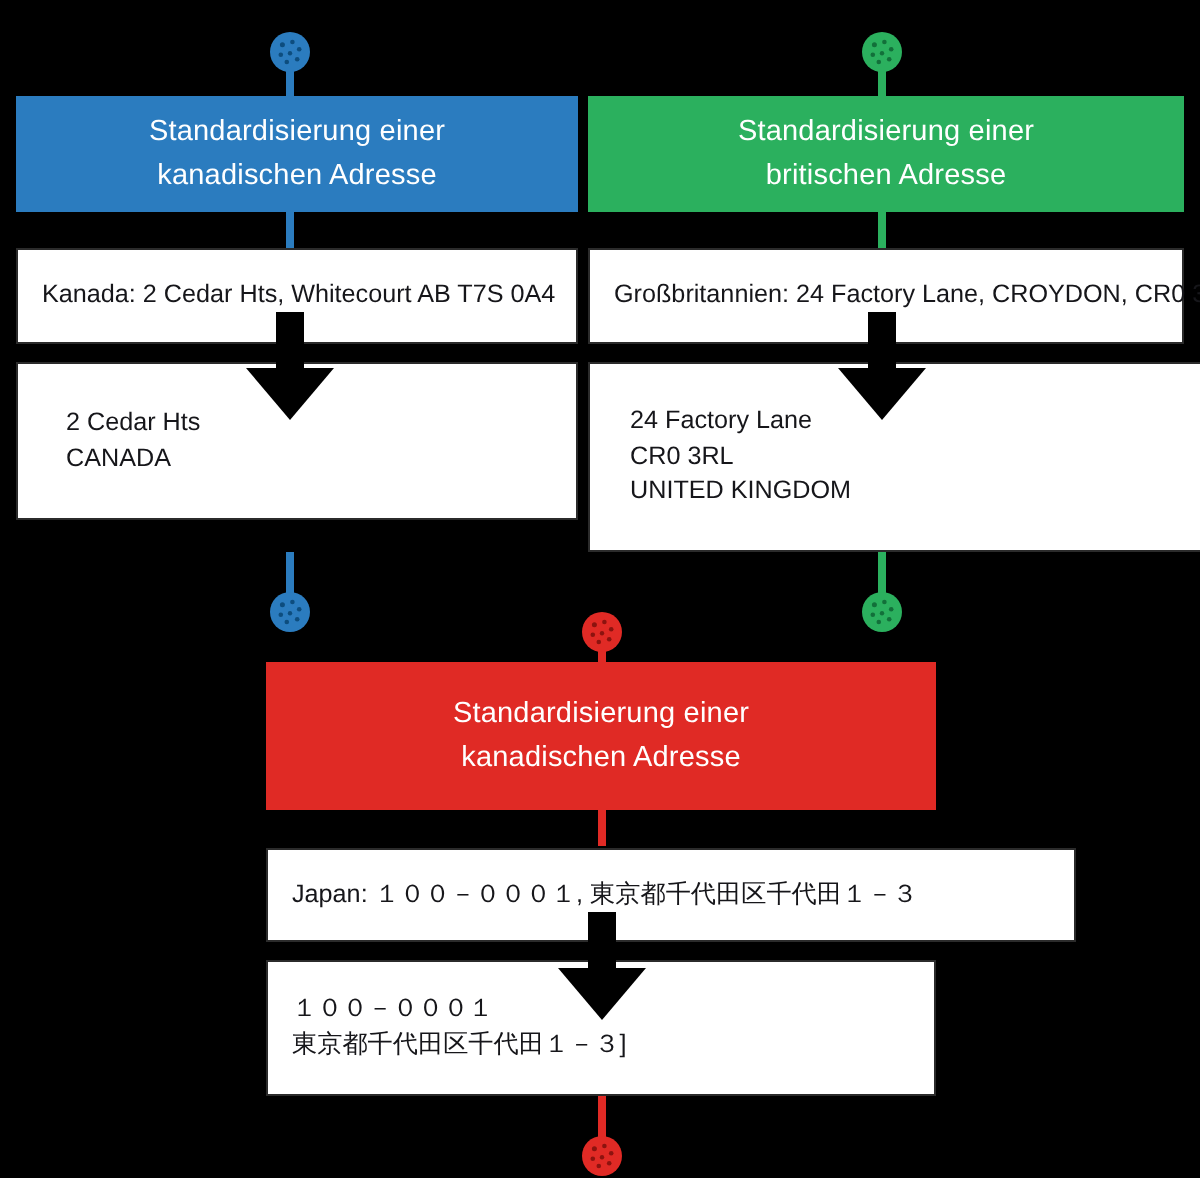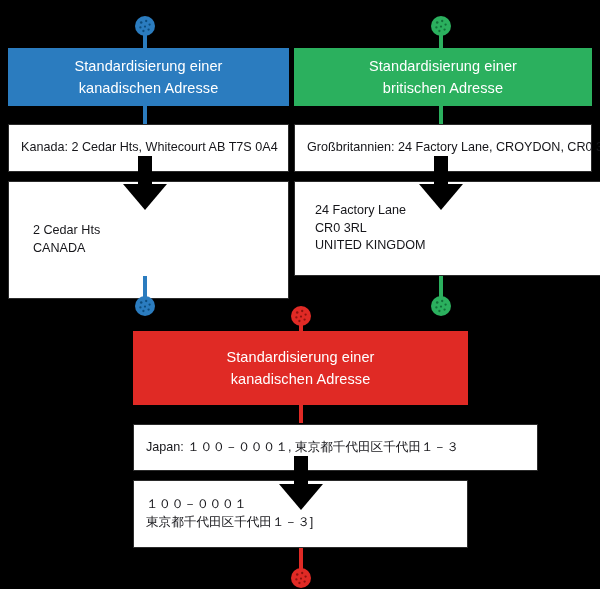--- a/index.html
+++ b/index.html
@@ -146,21 +146,21 @@
       <span class="hl">Standardisierung einer</span>
       <span class="hl">kanadischen Adresse</span>
     </div>
 
     <div class="stem" style="left:143px; top:106px; height:18px; background:#2b7cbf;"></div>
 
     <div class="io-box" style="left:8px; top:124px; width:281px; height:48px;">
       <span class="io-line">Kanada: 2 Cedar Hts, Whitecourt AB T7S 0A4</span>
     </div>
 
-    <div class="io-box multiline" style="left:8px; top:181px; width:281px; height:118px;padding-left:24px;">
+    <div class="io-box multiline" style="left:8px; top:181px; width:281px; height:79px;padding-left:24px;">
       <span class="io-line">2 Cedar Hts</span>
       <span class="io-line">CANADA</span>
     </div>
 
     <div class="arrow" style="left:123px; top:156px;">
       <div class="shaft"></div>
       <div class="head"></div>
     </div>
 
     <div class="node bottom" style="left:132px; top:276px;">

